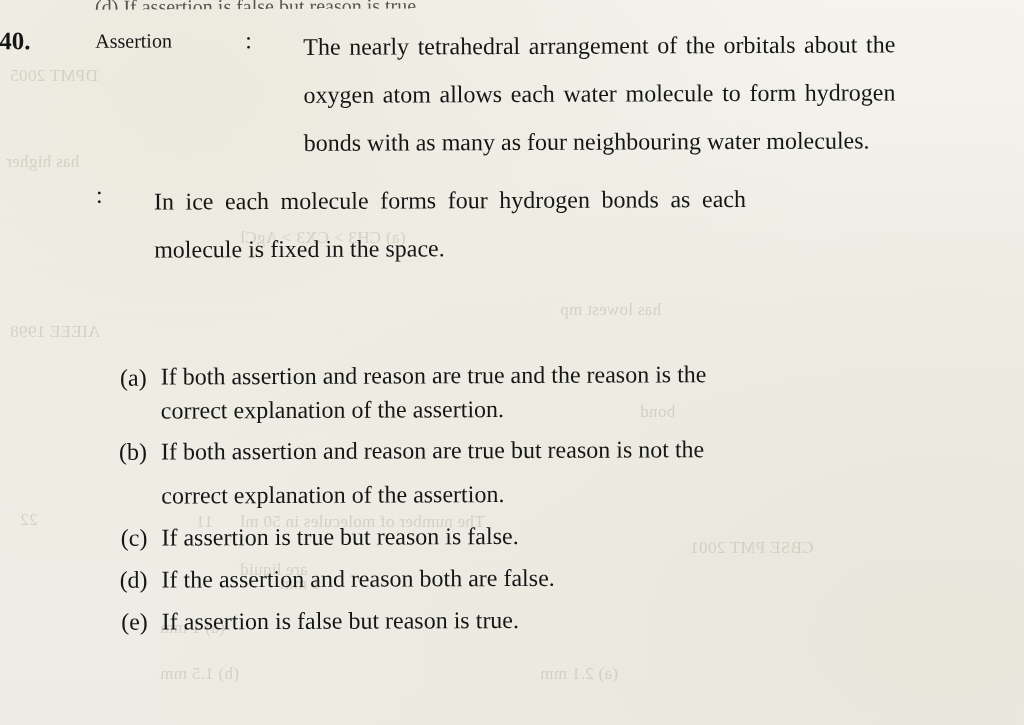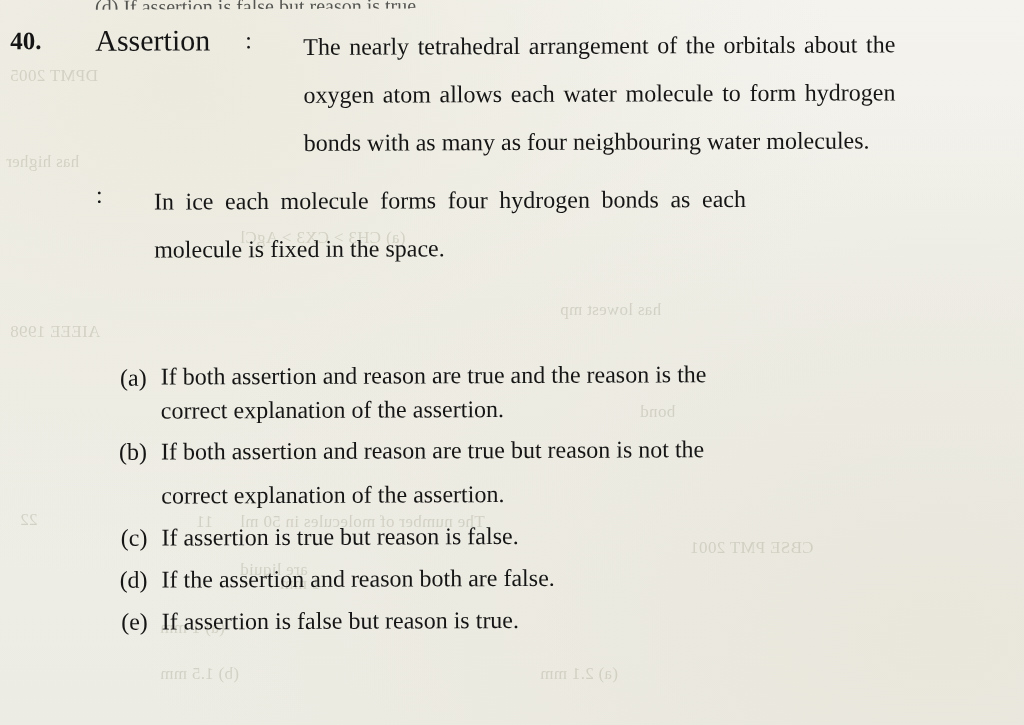--- a/index.html
+++ b/index.html
@@ -69,31 +69,31 @@
 
   .qrow {
     display: flex;
     align-items: flex-start;
   }
 
   .qnum {
     width: 96px;
     flex: none;
     text-align: left;
-    padding-left: 11px;
+    padding-left: 0;
     font-weight: bold;
     font-size: 25px;
     line-height: 34px;
     box-sizing: border-box;
   }
 
   .qlabel {
     width: 150px;
     flex: none;
-    font-size: 30px;
+    font-size: 20px;
     line-height: 34px;
   }
 
   .colon {
     width: 58px;
     flex: none;
     font-size: 24px;
     line-height: 34px;
   }
 

